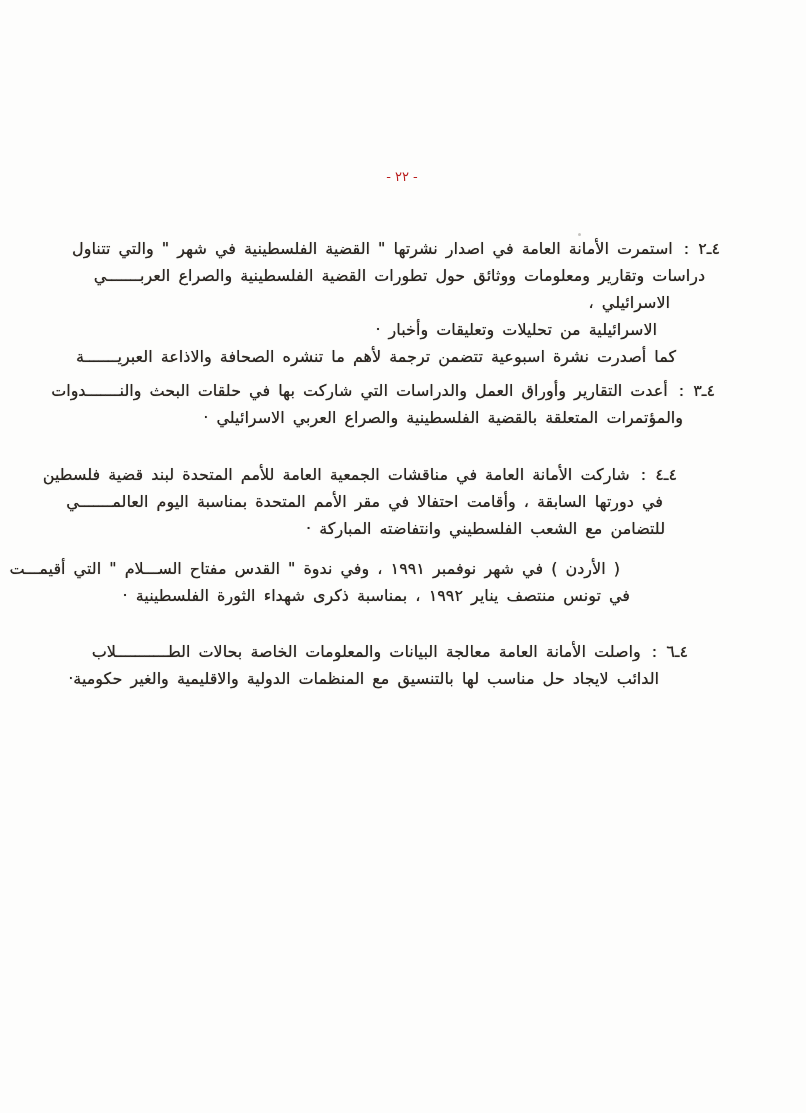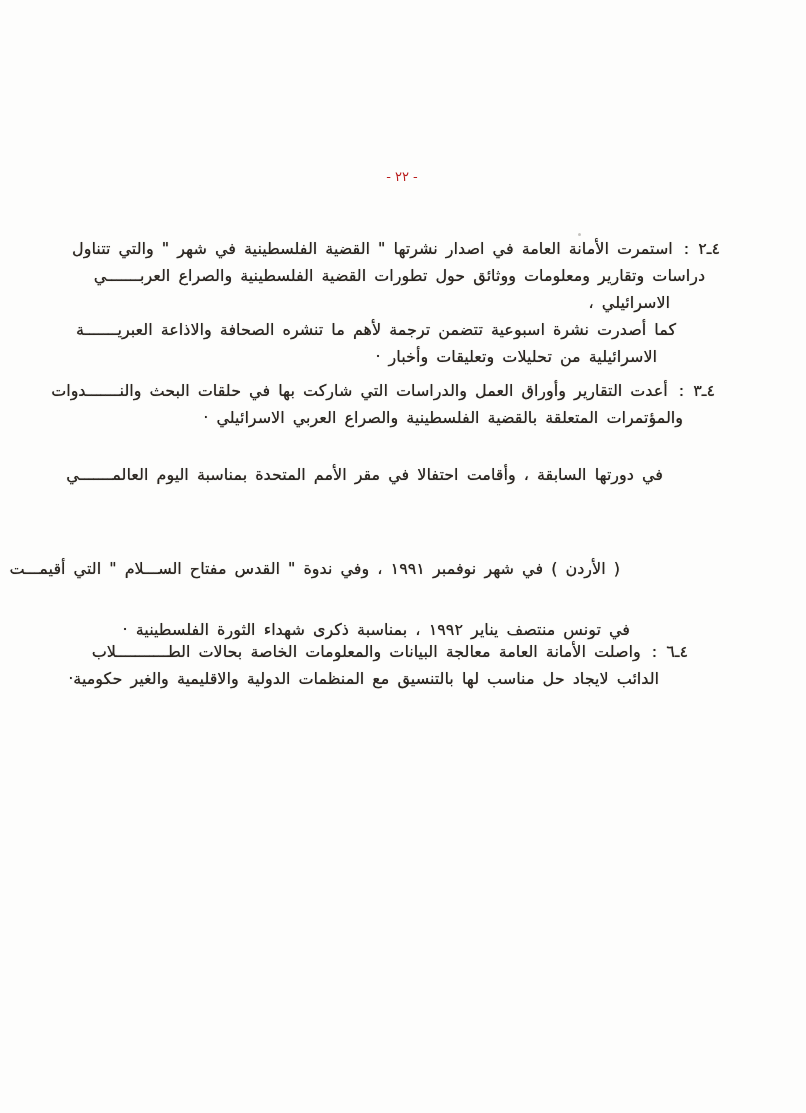--- a/index.html
+++ b/index.html
@@ -40,48 +40,50 @@
   .p5{top:638px;right:118px;}
   
   .p1 .l2{margin-right:15px;}
   .p1 .l3{margin-right:50px;}
   .p1 .l4{margin-right:44px;}
   .p1 .l5{margin-right:63px;}
   .p2 .l2{margin-right:32px;}
   .p3 .l2{margin-right:14px;}
   .p3 .l3{margin-right:12px;}
   .p4 .l2{margin-right:28px;text-align:right;}
-  .p4 .l3{margin-right:18px;margin-top:34px;}
+  .p4 .l3{margin-right:18px;}
   .p5 .l2{margin-right:37px;}
   .p5 .l3{margin-right:29px;}
   .speck{
     position:absolute;left:578px;top:233px;
     width:3px;height:3px;border-radius:50%;
     background:#98948c;opacity:.55;
   }
 </style>
 </head>
 <body>
 
 <div class="page">
   <div class="pagenum">- ٢٢ -</div>
 
   <div class="para p1">
       <div class="line l1"><span class="plabel">٤ـ٢</span><span class="pcolon">:</span><span>استمرت الأمانة العامة في اصدار نشرتها " القضية الفلسطينية في شهر " والتي  تتناول</span></div>
       <div class="line l2">دراسات وتقارير ومعلومات ووثائق حول تطورات القضية الفلسطينية والصراع العربـــــــي</div>
       <div class="line l3">الاسرائيلي ،</div>
+      <div class="line l5">الاسرائيلية من تحليلات وتعليقات وأخبار ·</div>
       <div class="line l4">كما أصدرت نشرة اسبوعية تتضمن ترجمة لأهم ما تنشره الصحافة والاذاعة العبريـــــــة</div>
-      <div class="line l5">الاسرائيلية من تحليلات وتعليقات وأخبار ·</div>
     </div>
   <div class="para p2">
       <div class="line l1"><span class="plabel">٤ـ٣</span><span class="pcolon">:</span><span>أعدت التقارير  وأوراق العمل والدراسات التي شاركت بها  في حلقات البحث والنـــــــدوات</span></div>
       <div class="line l2">والمؤتمرات  المتعلقة بالقضية الفلسطينية والصراع العربي الاسرائيلي ·</div>
     </div>
   <div class="para p3">
+      <div class="line l1"><span class="plabel">٤ـ٤</span><span class="pcolon">:</span><span>شاركت الأمانة العامة في مناقشات الجمعية العامة للأمم المتحدة لبند قضية فلسطين</span></div>
       <div class="line l2">في دورتها  السابقة ، وأقامت احتفالا في مقر الأمم المتحدة بمناسبة اليوم العالمـــــــي</div>
+      <div class="line l3">للتضامن مع الشعب الفلسطيني وانتفاضته المباركة ·</div>
     </div>
   <div class="para p4">
       <div class="line l2">( الأردن )  في شهر نوفمبر ١٩٩١ ، وفي ندوة " القدس مفتاح الســـلام " التي أقيمـــت</div>
       <div class="line l3">في تونس منتصف يناير ١٩٩٢ ،   بمناسبة ذكرى شهداء الثورة الفلسطينية ·</div>
     </div>
   <div class="para p5">
       <div class="line l1"><span class="plabel">٤ـ٦</span><span class="pcolon">:</span><span>واصلت الأمانة العامة معالجة البيانات والمعلومات الخاصة بحالات الطـــــــــــلاب</span></div>
       <div class="line l3">الدائب لايجاد حل مناسب لها  بالتنسيق مع المنظمات الدولية والاقليمية والغير حكومية·</div>
     </div>
 

